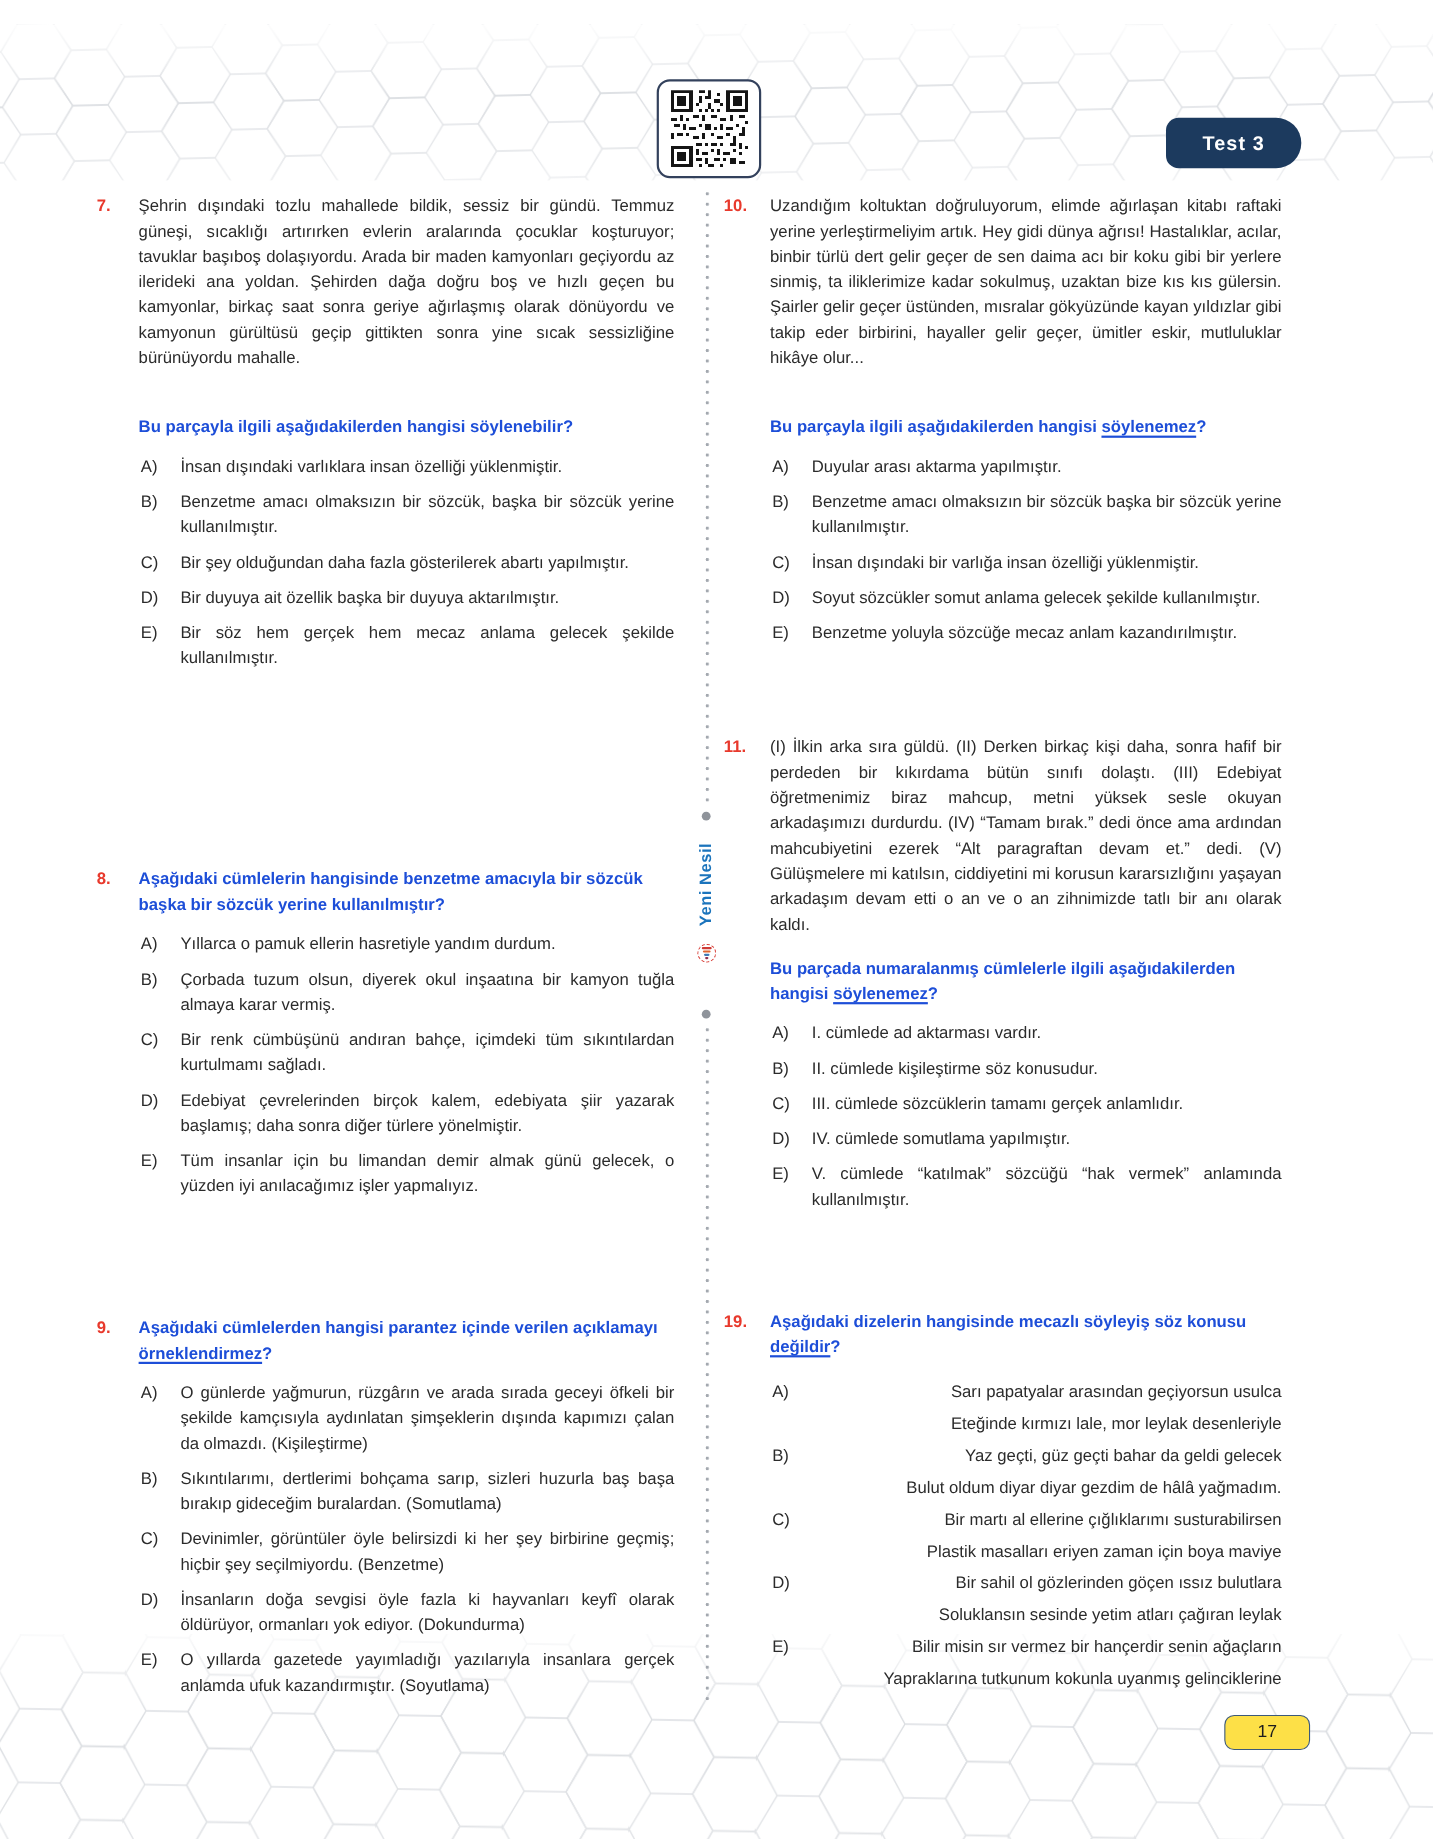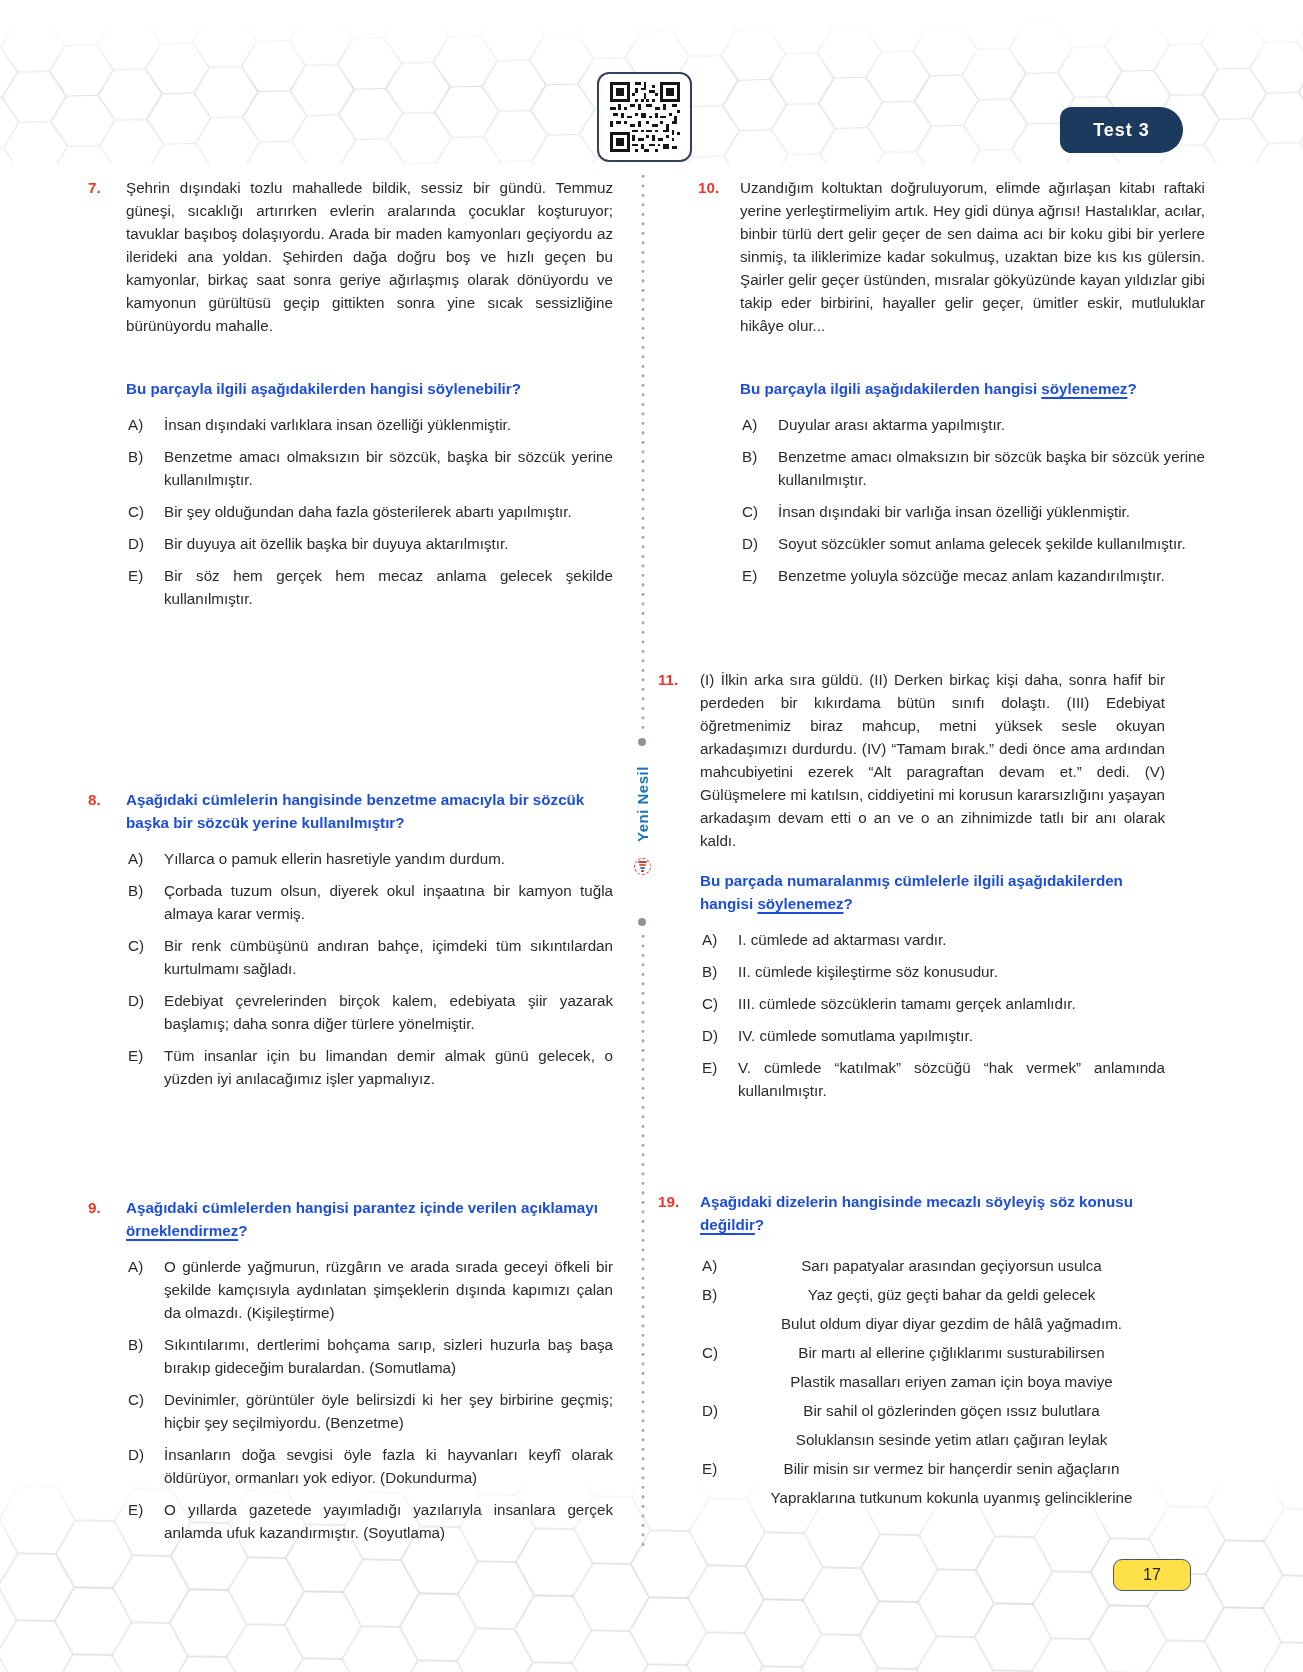--- a/index.html
+++ b/index.html
@@ -59,21 +59,21 @@
   .fix8{height:184px;overflow:visible;}
   .stem{margin:0 0 13px;font-weight:bold;color:#1d4ed8;}
   .stem .u{text-decoration:underline;text-underline-offset:3px;text-decoration-thickness:1.5px;}
   .opts{padding-left:2px;}
   .opt{display:flex;}
   .opt + .opt{margin-top:9px;}
   .ol{width:36px;flex:none;}
   .ot{flex:1;min-width:0;text-align:justify;}
   .verse-opts{line-height:29px;}
   .verse-opts .opt + .opt{margin-top:0;}
-  .verse-opts .ot{text-align:center;}
+  .verse-opts .ot{text-align:right;}
   .vl{display:block;}
 
   .pagenum{
     position:absolute;left:1113px;top:1559px;width:78px;height:32px;box-sizing:border-box;
     border:1.5px solid #3d5a7a;border-radius:9px;background:#fde047;
     display:flex;align-items:center;justify-content:center;
     font-size:16px;color:#1d1d1d;
   }
 </style>
 </head>
@@ -300,21 +300,21 @@
           <span class="ot">İnsanların doğa sevgisi öyle fazla ki hayvanları keyfî olarak öldürüyor, ormanları yok ediyor. (Dokundurma)</span>
         </div>
       <div class="opt">
           <span class="ol">E)</span>
           <span class="ot">O yıllarda gazetede yayımladığı yazılarıyla insanlara gerçek anlamda ufuk kazandırmıştır. (Soyutlama)</span>
         </div>
     </div>
   </div>
 </section>
 
-<section class="q qr2" style="left:658px;top:176px;width:507px;margin-left:40px;">
+<section class="q qr2" style="left:658px;top:176px;width:507px;">
   <div class="qnum">10.</div>
   <div class="qbody">
     <p class="passage fix8">Uzandığım koltuktan doğruluyorum, elimde ağırlaşan kitabı raftaki yerine yerleştirmeliyim artık. Hey gidi dünya ağrısı! Hastalıklar, acılar, binbir türlü dert gelir geçer de sen daima acı bir koku gibi bir yerlere sinmiş, ta iliklerimize kadar sokulmuş, uzaktan bize kıs kıs gülersin. Şairler gelir geçer üstünden, mısralar gökyüzünde kayan yıldızlar gibi takip eder birbirini, hayaller gelir geçer, ümitler eskir, mutluluklar hikâye olur...</p>
     <p class="stem"><span>Bu parçayla ilgili aşağıdakilerden hangisi </span><span class="u">söylenemez</span><span>?</span></p>
     <div class="opts">
       <div class="opt">
           <span class="ol">A)</span>
           <span class="ot">Duyular arası aktarma yapılmıştır.</span>
         </div>
       <div class="opt">
@@ -369,20 +369,21 @@
 
 <section class="q qr2" style="left:658px;top:1190px;width:507px;">
   <div class="qnum">19.</div>
   <div class="qbody">
     <p class="stem" style="margin-bottom:15px;"><span>Aşağıdaki dizelerin hangisinde mecazlı söyleyiş söz konusu </span><span class="u">değildir</span><span>?</span></p>
     <div class="opts verse-opts">
       <div class="opt">
           <span class="ol">A)</span>
           <span class="ot">
             <span class="vl">Sarı papatyalar arasından geçiyorsun usulca</span>
+            <span class="vl">Eteğinde kırmızı lale, mor leylak desenleriyle</span>
           </span>
         </div>
       <div class="opt">
           <span class="ol">B)</span>
           <span class="ot">
             <span class="vl">Yaz geçti, güz geçti bahar da geldi gelecek</span>
             <span class="vl">Bulut oldum diyar diyar gezdim de hâlâ yağmadım.</span>
           </span>
         </div>
       <div class="opt">

